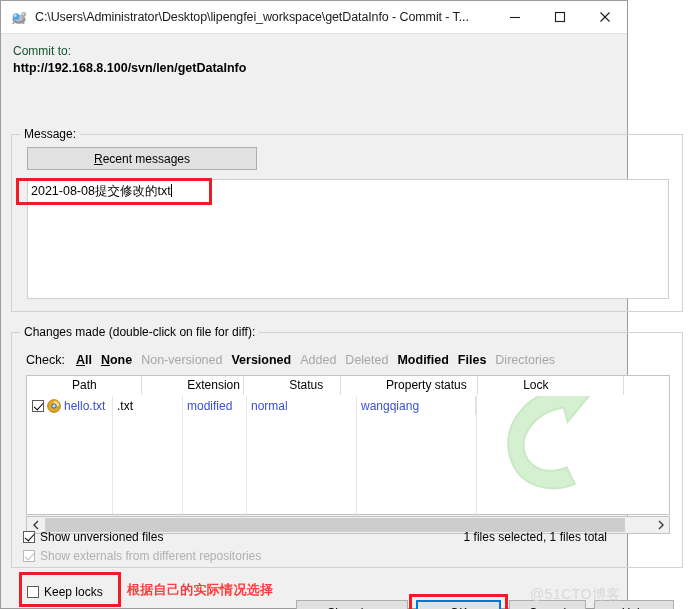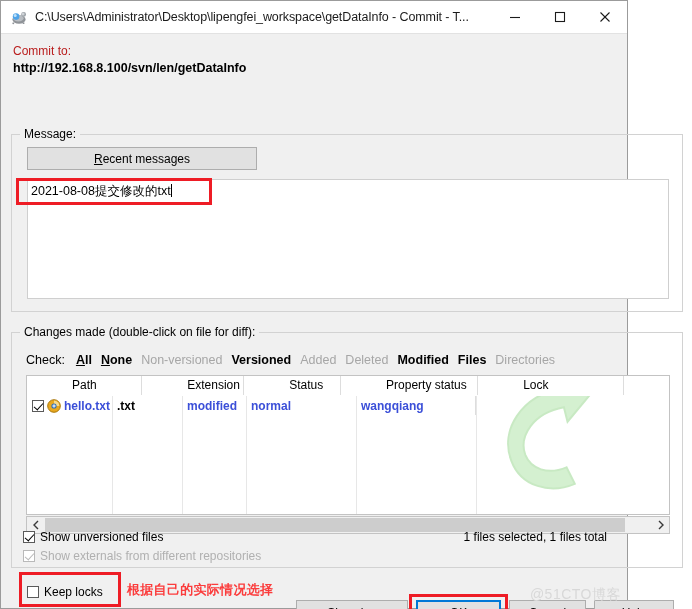--- a/index.html
+++ b/index.html
@@ -60,21 +60,21 @@
   .winbtn svg { display: block; }
 
   
   #content {
     flex: 1 1 auto;
     position: relative;
     padding: 0 10px;
     box-sizing: border-box;
   }
 
-  .lbl { font-size: 12px; color: #b91c1c; }
+  .lbl { font-size: 12px; color: #14532d; }
 
   #commit-to-label { position: absolute; left: 12px; top: 10px; }
   #commit-url {
     position: absolute; left: 12px; top: 27px;
     font-weight: bold; font-size: 12.5px; color: #000;
   }
 
   
   .group {
     position: absolute;
@@ -197,21 +197,20 @@
     z-index: 2;
   }
   .cell {
     box-sizing: border-box;
     padding-left: 5px;
     white-space: nowrap;
     overflow: hidden;
     display: flex;
     align-items: center;
     height: 19px;
-    font-weight: bold;
   }
   .blue { color: #3b4fd8; }
   .row-vline {
     position: absolute;
     top: 19px;
     width: 1px;
     background: #e7e7e7;
     z-index: 1;
   }
 

